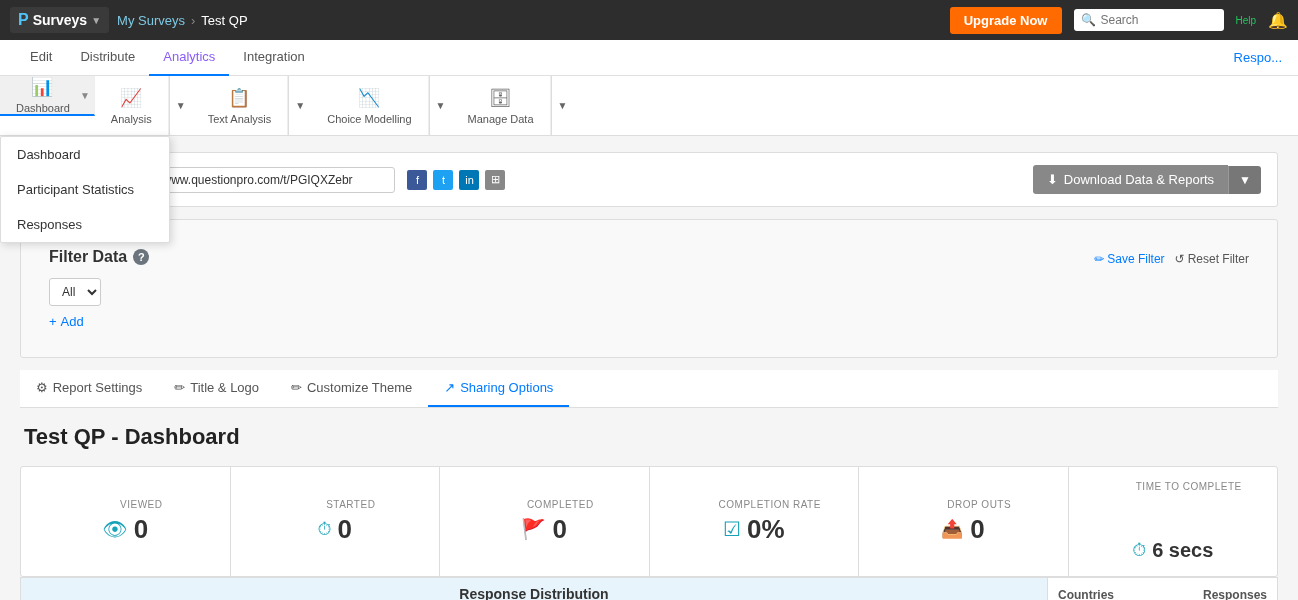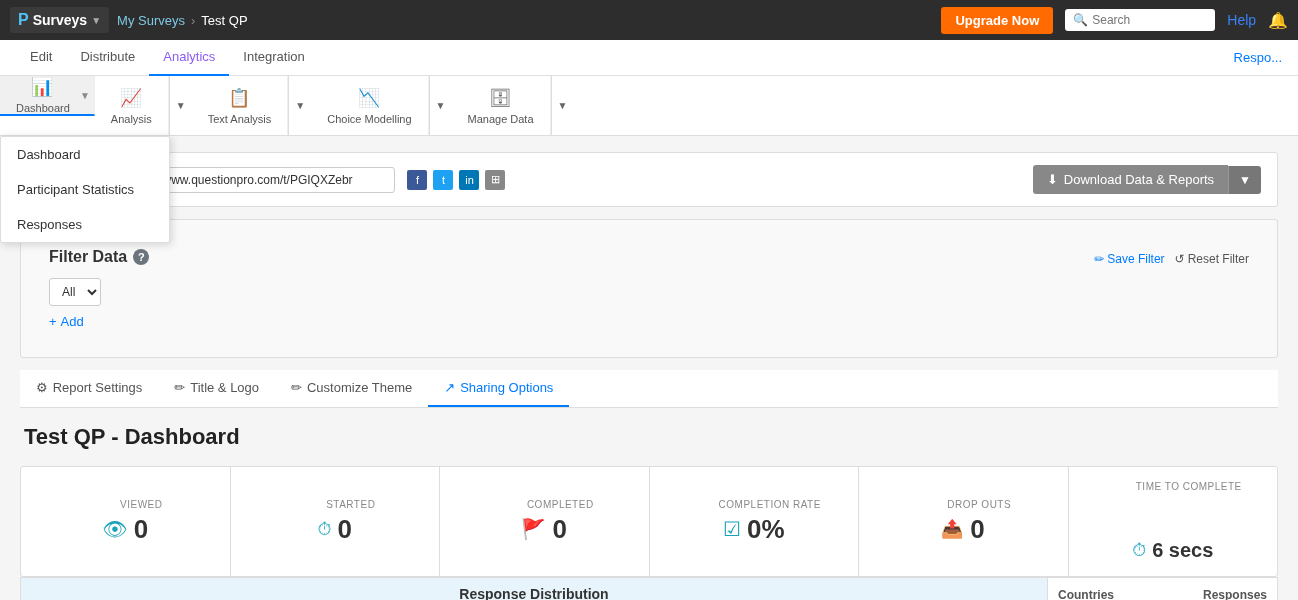--- a/index.html
+++ b/index.html
@@ -69,21 +69,21 @@
       width: 150px;
     }
     .search-box input {
       border: none;
       outline: none;
       font-size: 12px;
       width: 110px;
       color: #14532d;
     }
     .search-icon { color: #888; font-size: 12px; }
-    .help-text { color: #3b82f6; font-size: 14px; cursor: pointer; }
+    .help-text { color: #22c55e; font-size: 10px; cursor: pointer; }
     .bell-icon { color: #ccc; font-size: 16px; cursor: pointer; }
 
     
     .second-nav {
       background: #fff;
       height: 36px;
       display: flex;
       align-items: center;
       padding: 0 16px;
       border-bottom: 1px solid #e0e0e0;

